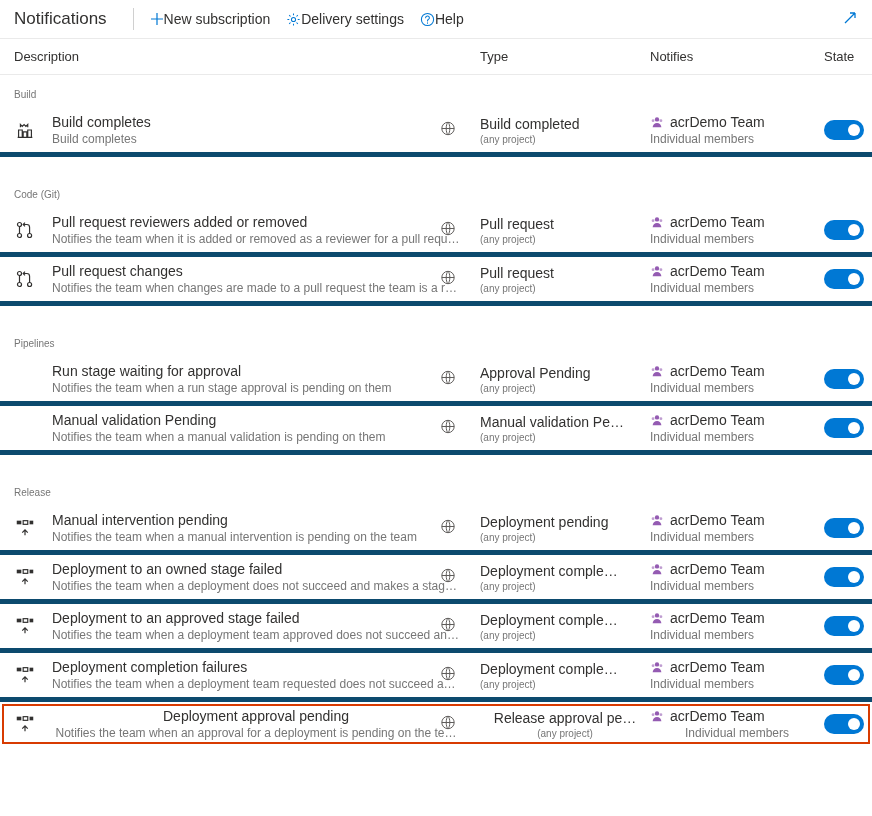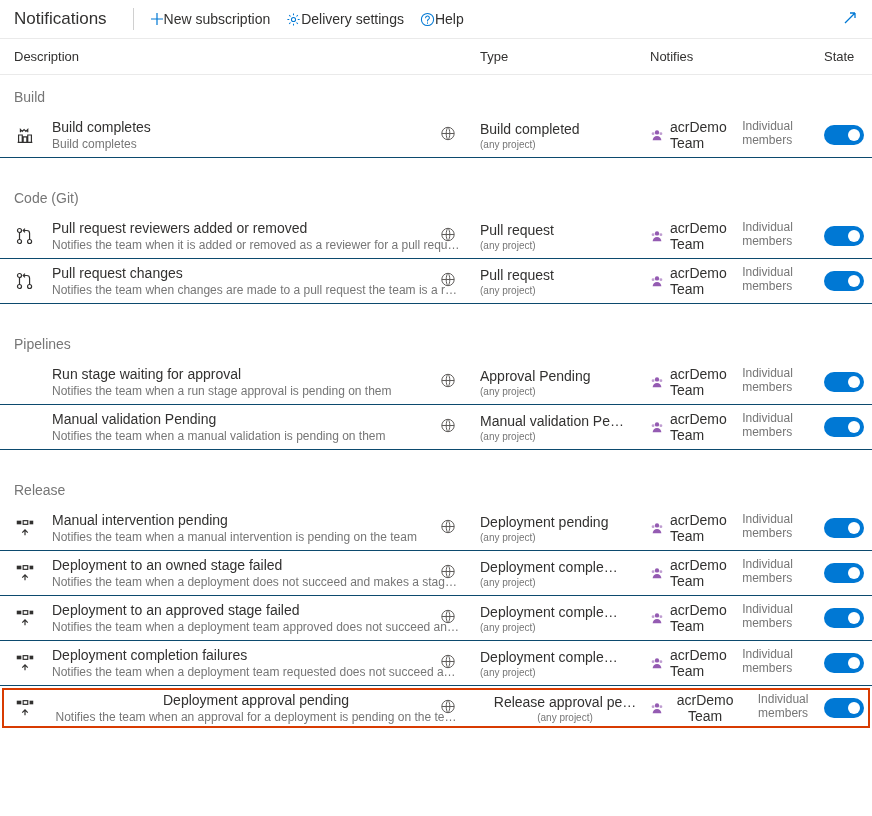--- a/index.html
+++ b/index.html
@@ -45,29 +45,29 @@
   border-top: 1px solid #eaeaea;
   border-bottom: 1px solid #eaeaea;
   padding: 10px 14px;
   font-size: 13px;
   color: #323130;
 }
 
 .section-title {
   padding: 14px 14px 8px;
   color: #767676;
-  font-size: 14px;
+  font-size: 10px;
 }
 
 .row {
   display: grid;
   grid-template-columns: 38px 428px 170px 174px 62px;
   align-items: center;
   padding: 6px 14px;
-  border-bottom: 1px solid #0c4a6e;
+  border-bottom: 5px solid #0c4a6e;
 }
 .row:last-child { border-bottom: none; }
 .row.highlighted {
   outline: 2px solid #d83b01;
   outline-offset: -2px;
   margin: 2px;
   padding: 4px 12px;
   text-align: center;
 }
 .row-icon {
@@ -101,21 +101,21 @@
   position: absolute;
   right: 24px;
   top: 50%;
   transform: translateY(-50%);
   color: #605e5c;
 }
 .type-col { display:flex; flex-direction:column; gap:2px;}
 .type-text { font-size:14px; white-space:nowrap; overflow:hidden; text-overflow:ellipsis; }
 .type-sub { font-size:10px; color:#767676; }
 
-.notify-col { display:flex; flex-direction:row; gap:2px; }
+.notify-col { display:flex; flex-direction:column; gap:2px; }
 .notify-team { display:flex; align-items:center; gap:6px; font-size:14px; }
 .notify-team svg { color:#945bb2; flex-shrink:0;}
 .notify-sub { font-size:12px; color:#767676; }
 
 .toggle {
   width: 40px;
   height: 20px;
   background: #0078d4;
   border-radius: 10px;
   position: relative;

